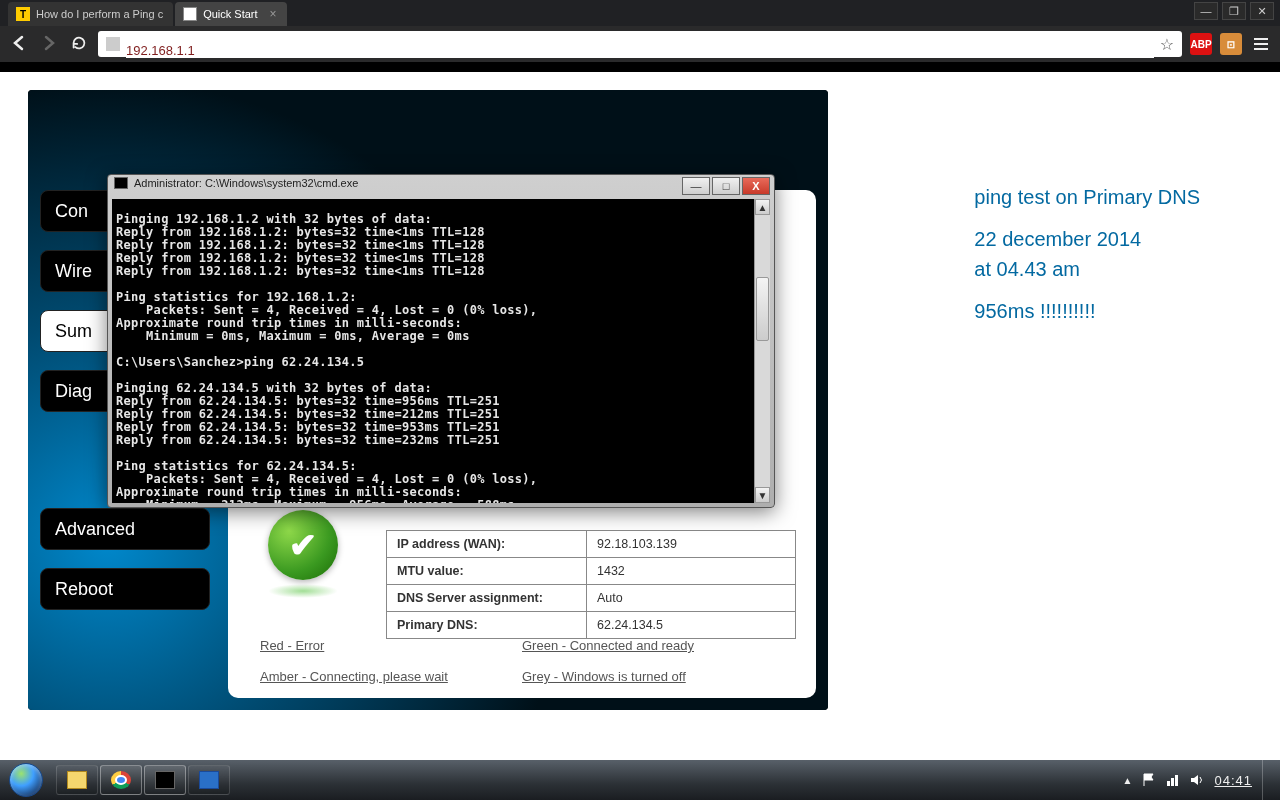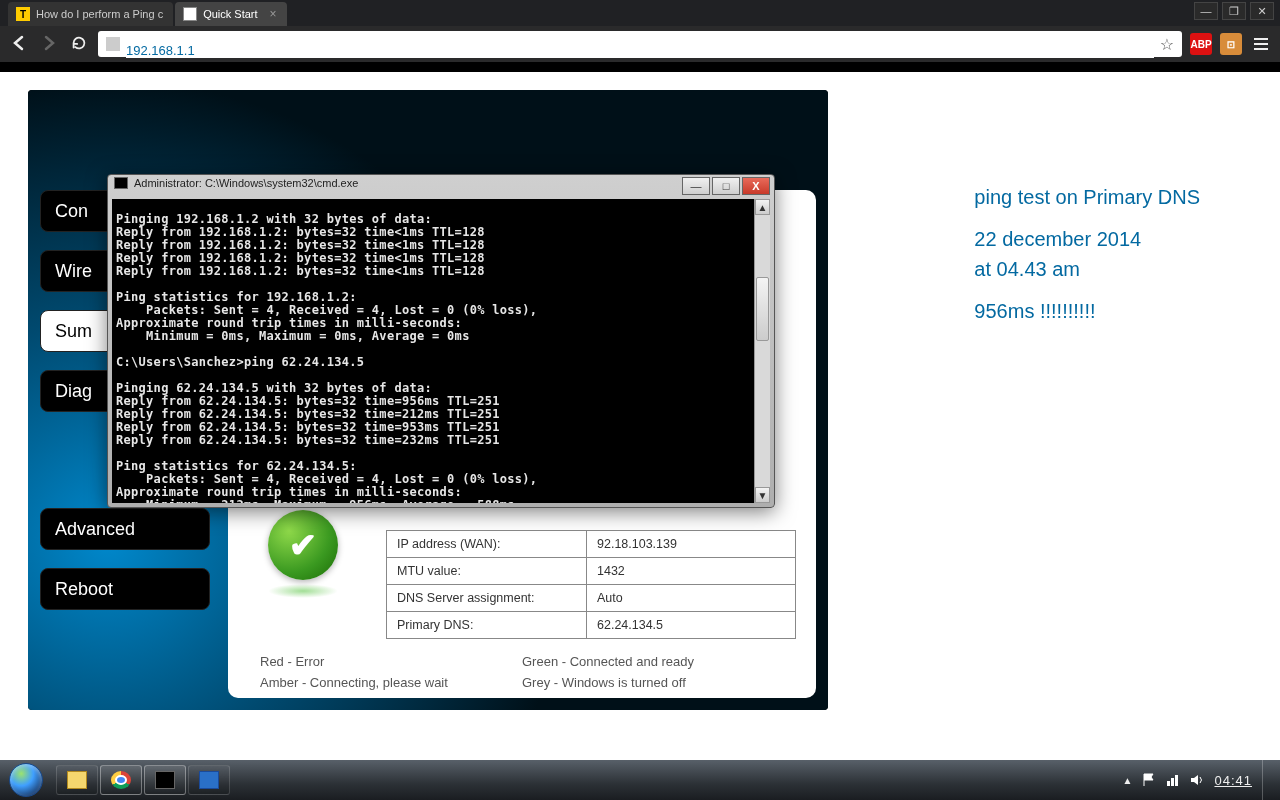--- a/index.html
+++ b/index.html
@@ -12,21 +12,21 @@
   .tab.active { background: #444; color: #fff; }
   .favicon { width: 14px; height: 14px; display: inline-block; }
   .tab-close { font-size: 12px; margin-left: 6px; color: #999; }
   .win-controls { position: absolute; right: 6px; top: 2px; display: flex; gap: 4px; }
   .win-btn { width: 24px; height: 18px; background: #2a2a2a; color: #ccc; font-size: 11px; display: flex; align-items: center; justify-content: center; border: 1px solid #444; }
   .addr-row { height: 36px; display: flex; align-items: center; padding: 0 8px; gap: 8px; background: #2a2a2b; }
   .nav-btn { width: 22px; height: 22px; color: #eee; background: none; border: none; }
   .nav-btn.disabled { color: #666; }
   .omnibox { flex: 1; height: 26px; background: #fff; border-radius: 3px; display: flex; align-items: center; padding: 0 8px; gap: 6px; }
   .omnibox .doc { width: 14px; height: 14px; background: #ccc; }
-  .omnibox input { flex: 1; border: none; outline: none; font-size: 13px; color: #0369a1; margin-top: 12px; }
+  .omnibox input { flex: 1; border: none; outline: none; font-size: 13px; color: #7f1d1d; margin-top: 12px; }
   .star { color: #555; }
   .ext-btn { width: 22px; height: 22px; display: flex; align-items: center; justify-content: center; font-size: 10px; font-weight: bold; color: #fff; border-radius: 3px; }
   .abp { background: #d11; }
   .ext-face { background: #d88c3a; }
   .menu-dots { width: 22px; color: #eee; display: flex; flex-direction: column; gap: 3px; align-items: center; justify-content: center; }
   .menu-dots span { width: 14px; height: 2px; background: #eee; }
 
   .toolbar-bottom { height: 10px; background: #000; }
 
   
@@ -40,23 +40,23 @@
   .side-btn.active { background: #fff; color: #000; }
 
   .panel { position: absolute; left: 200px; top: 100px; right: 12px; bottom: 12px; background: #fff; border-radius: 10px; padding: 260px 18px 18px 18px; overflow: hidden; }
   .check-wrap { position: absolute; left: 40px; top: 320px; width: 90px; height: 90px; }
   .check-circle { width: 70px; height: 70px; border-radius: 50%; background: radial-gradient(circle at 30% 30%, #8fd94a, #3a9920 60%, #1a6a05); display:flex; align-items:center; justify-content:center; box-shadow: 0 2px 6px rgba(0,0,0,.3); }
   .check-circle::after{ content:'\2714'; color:#fff; font-size:34px; font-weight:bold; }
   .check-shadow{ width:70px; height:14px; background: radial-gradient(ellipse at center, rgba(100,200,80,.6), transparent 70%); margin-top:4px; }
 
   table.info { position: absolute; right: 20px; top: 340px; width: 410px; border-collapse: collapse; }
   table.info td { border: 1px solid #888; padding: 6px 10px; font-size: 12.5px; color: #333; }
-  table.info td:first-child { width: 200px; }
-
-  .legend { position: absolute; left: 32px; bottom: 8px; right: 32px; display: grid; grid-template-columns: 1fr 1fr; row-gap: 6px; font-size: 13px; color: #555; }
+  table.info td:first-child { width: 200px; font-weight: bold; }
+
+  .legend { position: absolute; left: 32px; bottom: 14px; right: 32px; display: grid; grid-template-columns: 1fr 1fr; row-gap: 16px; font-size: 13px; color: #555; text-decoration: underline; }
 
   
   .annot { position: absolute; right: 80px; top: 110px; color: #0369a1; font-size: 20px; line-height: 1.5; font-family: Arial; }
   .annot p { margin-bottom: 12px; }
 
   
   .cmd { position: absolute; left: 107px; top: 102px; width: 668px; height: 334px; background: linear-gradient(#cfcfcf,#aeaeae); border: 1px solid #555; box-shadow: 0 4px 20px rgba(0,0,0,.5); border-radius: 4px; overflow: hidden; }
   .cmd-title { height: 16px; display: flex; align-items: center; padding: 0 6px; gap: 6px; position: relative; }
   .cmd-icon { width: 14px; height: 12px; background: #000; border: 1px solid #666; }
   .cmd-title-text { font-size: 11px; color: #222; }

